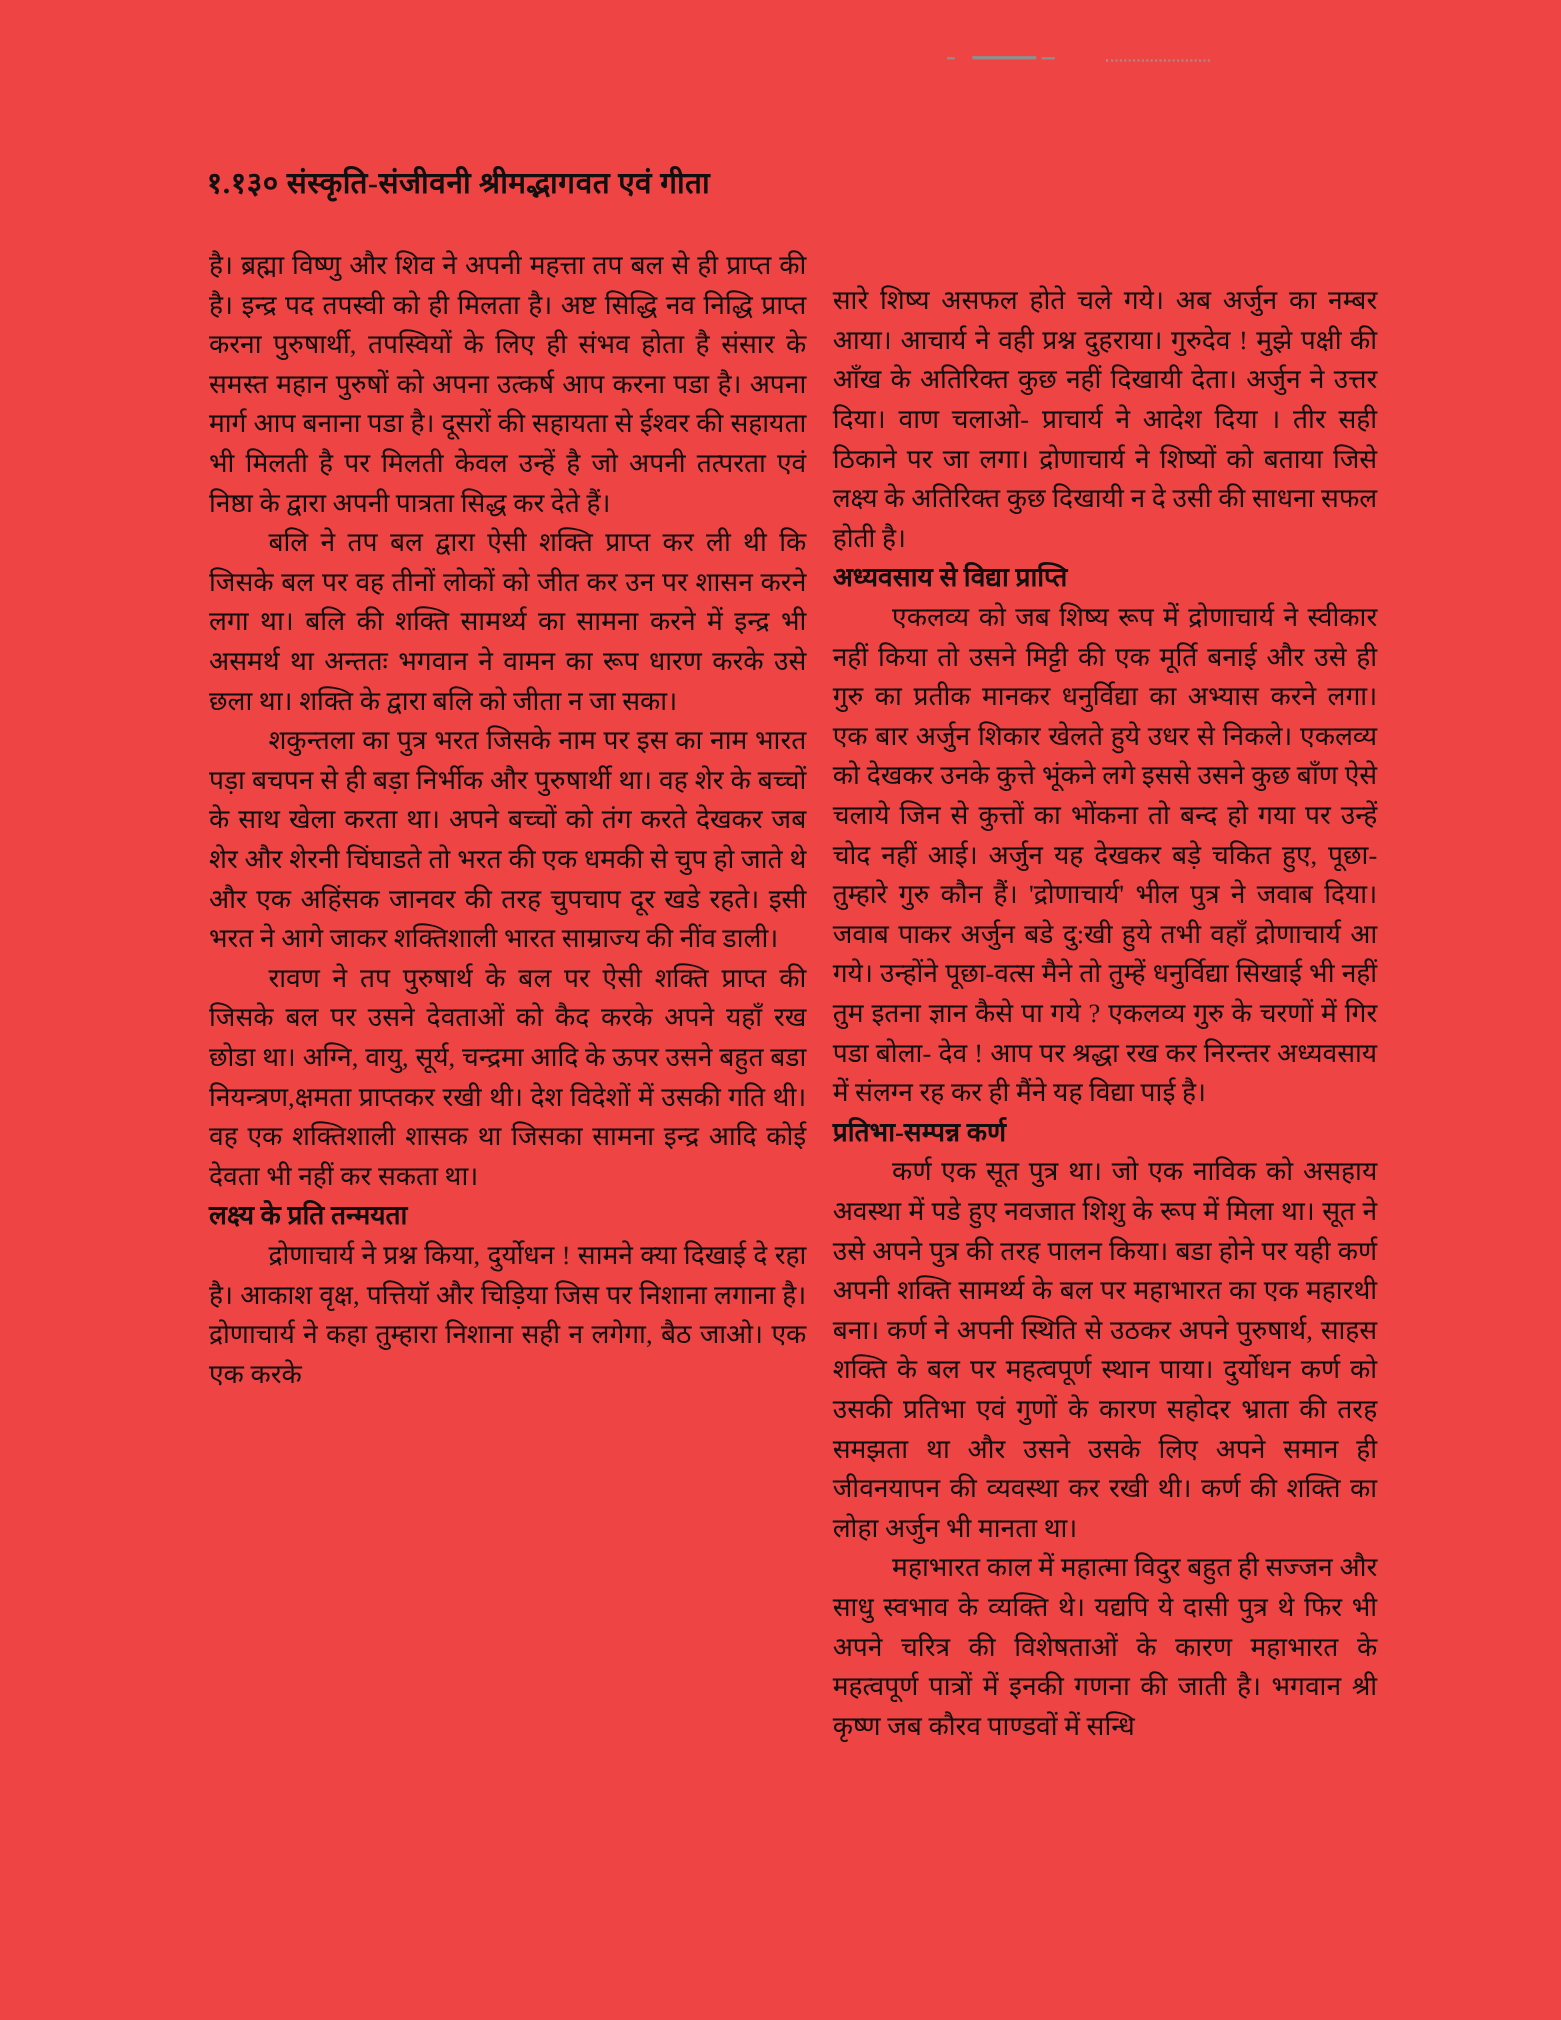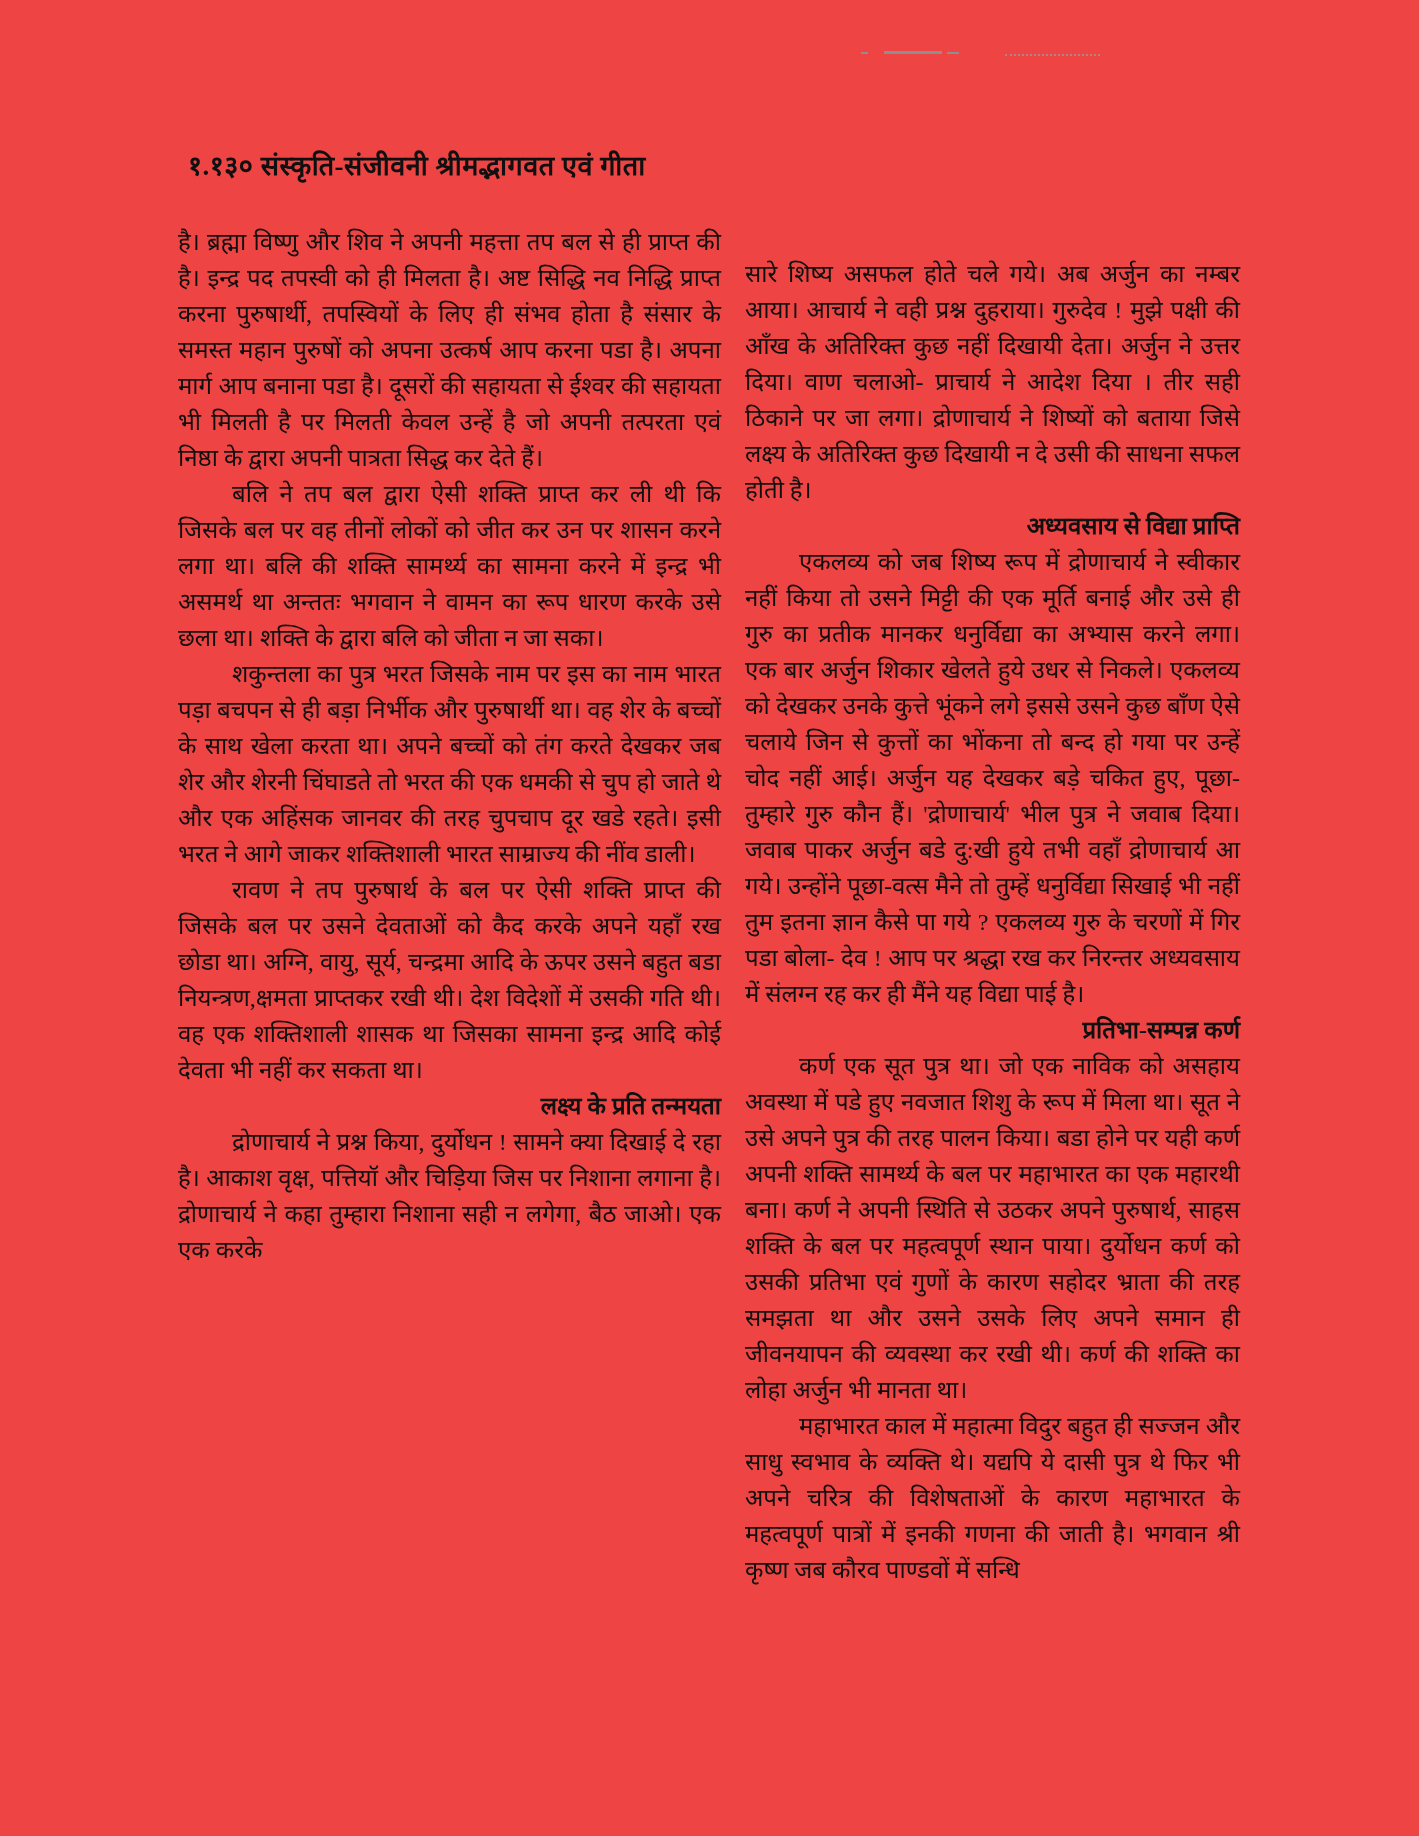--- a/index.html
+++ b/index.html
@@ -35,21 +35,21 @@
     top: 146px;
     left: 188px;
     font-size: 27px;
     font-weight: bold;
     letter-spacing: 0.5px;
     white-space: nowrap;
   }
   .columns {
     position: absolute;
     top: 224px;
-    left: 178px;
+    left: 190px;
     width: 1062px;
     display: flex;
     gap: 24px;
   }
   .column {
     font-size: 24px;
     line-height: 36px;
     text-align: justify;
   }
   .column-left  { width: 543px; }
@@ -57,21 +57,21 @@
   .para {
     margin: 0;
     text-indent: 54px;
   }
   .para.no-indent { text-indent: 0; }
   .section-heading {
     margin: 0;
     font-size: 24px;
     line-height: 36px;
     font-weight: bold;
-    text-align: right;
+    text-align: left;
     text-indent: 0;
   }
 </style>
 </head>
 <body>
 
 <div class="page">
 
   <span class="artifact artifact-dash-left"></span>
   <span class="artifact artifact-line-main"></span>

